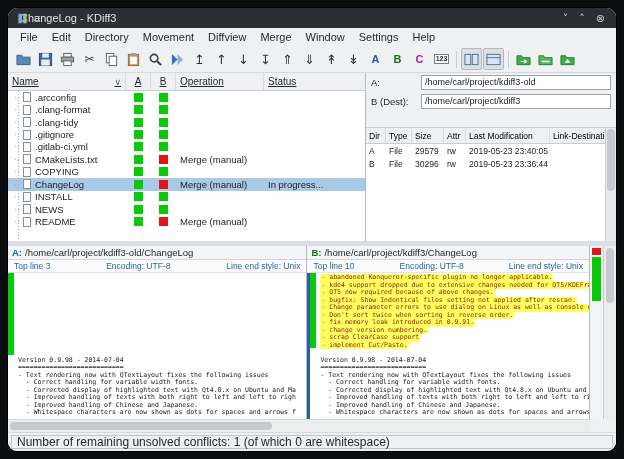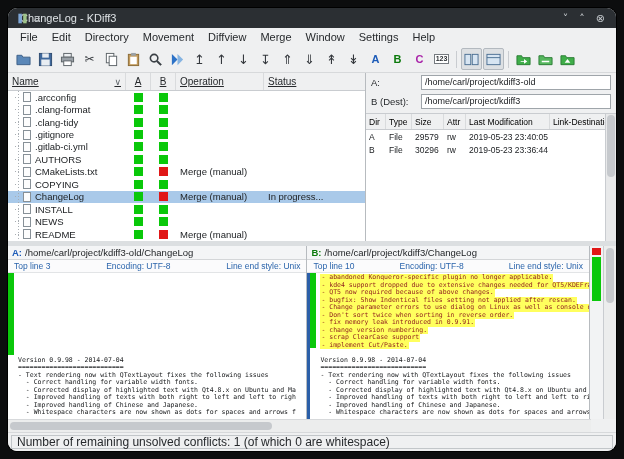--- a/index.html
+++ b/index.html
@@ -44,21 +44,21 @@
   .dash{width:6px;height:1px;background:repeating-linear-gradient(to right,#a8adb2 0 1px,transparent 1px 3px);margin-right:2px;flex:none}
   .ficon{width:8px;height:10px;background:#fdfdfd;border:1px solid #879097;flex:none;margin-right:4px;box-sizing:border-box}
   .sq{width:9px;height:9px;flex:none}
   .sq-g{background:var(--square_same)}
   .sq-r{background:var(--square_diff)}
 
   .info-panel{width:250px;flex:none;display:flex;flex-direction:column;background:#eff0f1;font-size:10px;min-width:0}
   .path-row{display:flex;align-items:center;height:19px;padding:0 5px;gap:4px;flex:none}
   .path-label{width:46px;flex:none;color:#26292c;font-size:9.5px}
   .path-field{flex:1;background:#fff;border:1px solid #9fa5aa;border-radius:0;height:13px;line-height:13px;padding:0 3px;font-size:9px;white-space:nowrap;overflow:hidden;color:#202326}
-  .info-body{flex:1;display:flex;min-height:0;margin-top:2px;border-top:1px solid #c9ccd0}
+  .info-body{flex:1;display:flex;min-height:0;margin-top:16px;border-top:1px solid #c9ccd0}
   .attr-wrap{flex:1;background:#fff;display:flex;flex-direction:column;min-width:0;border-right:1px solid #c9ccd0}
   .attr-header{height:15px;display:flex;background:#eff0f1;border-bottom:1px solid #c9ccd0;font-size:8.5px;flex:none}
   .attr-header .hcell{padding:0 3px}
   .acol-dir{width:20px;flex:none}
   .acol-type{width:26px;flex:none}
   .acol-size{width:32px;flex:none}
   .acol-attr{width:22px;flex:none}
   .acol-mod{width:84px;flex:none}
   .acol-link{flex:1;border-right:none}
   .attr-row{height:13.5px;display:flex;font-size:8.5px;color:#202326}
@@ -372,35 +372,20 @@
                 <span class="sq sq-g"></span>
               </span>
               <span class="cell col-op"></span>
               <span class="cell col-status"></span>
             </div>
             <div class="tree-row">
               <span class="cell col-name">
                 <span class="dash"></span>
                 <span class="ficon"></span>
                 <span>.gitlab-ci.yml</span>
-              </span>
-              <span class="cell col-a">
-                <span class="sq sq-g"></span>
-              </span>
-              <span class="cell col-b">
-                <span class="sq sq-g"></span>
-              </span>
-              <span class="cell col-op"></span>
-              <span class="cell col-status"></span>
-            </div>
-            <div class="tree-row">
-              <span class="cell col-name">
-                <span class="dash"></span>
-                <span class="ficon"></span>
-                <span>AUTHORS</span>
               </span>
               <span class="cell col-a">
                 <span class="sq sq-g"></span>
               </span>
               <span class="cell col-b">
                 <span class="sq sq-g"></span>
               </span>
               <span class="cell col-op"></span>
               <span class="cell col-status"></span>
             </div>

